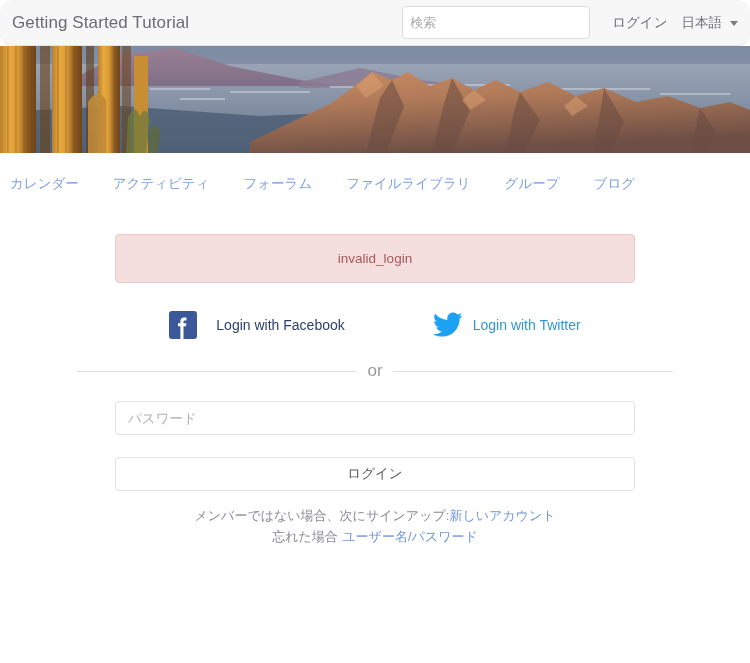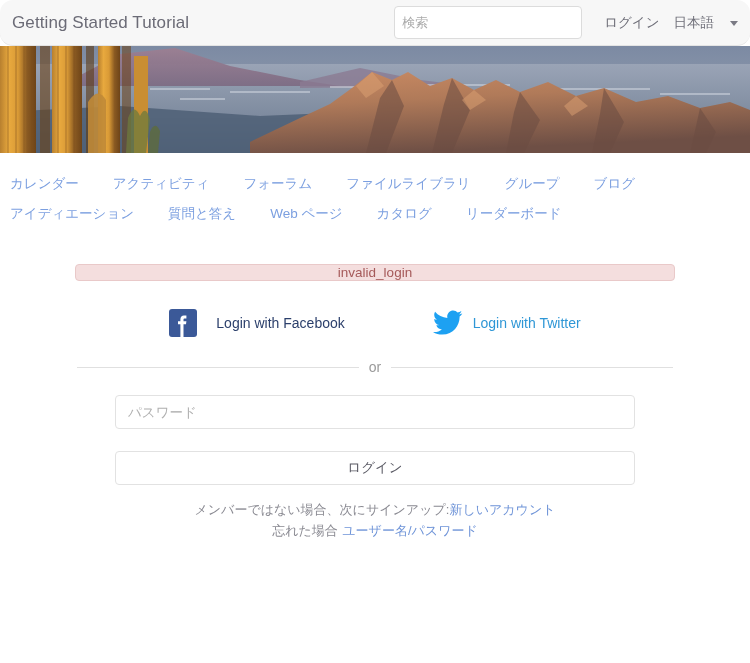--- a/index.html
+++ b/index.html
@@ -53,21 +53,21 @@
   }
   .header-link {
     font-size: 13.5px;
     color: #6f6f79;
     text-decoration: none;
     cursor: pointer;
   }
   #lang-selector {
     display: inline-flex;
     align-items: center;
-    gap: 16px;
+    gap: 8px;
     cursor: pointer;
   }
   .caret-down {
     width: 0; height: 0;
     border-left: 4px solid transparent;
     border-right: 4px solid transparent;
     border-top: 5px solid #7a7a84;
     display: inline-block;
     margin-top: 2px;
   }
@@ -102,29 +102,29 @@
     margin-right: 16px;
   }
   .nav-link:last-child { margin-right: 0; }
 
   
   #main {
     padding: 18px 0 0 0;
   }
 
   #alert-invalid-login {
-    width: 600px;
+    width: 520px;
     margin: 11px auto 0 auto;
     background: #f4dede;
     border: 1px solid #e9c9c9;
     border-radius: 4px;
     color: #a55959;
     font-size: 13.5px;
     text-align: center;
-    padding: 0 10px;
+    padding: 16px 10px;
   }
 
   
   #social-row {
     display: flex;
     justify-content: center;
     align-items: center;
     margin-top: 28px;
     gap: 88px;
   }
@@ -161,21 +161,21 @@
     width: 596px;
     margin: 22px auto 0 auto;
     gap: 10px;
   }
   .or-line {
     flex: 1 1 auto;
     height: 1px;
     background: #e0e0e0;
   }
   #or-label {
-    font-size: 14px;
+    font-size: 17px;
     color: #9a9a9a;
   }
 
   
   #login-form {
     width: 520px;
     margin: 20px auto 0 auto;
   }
   .form-field {
     display: block;
@@ -337,27 +337,20 @@
 
 <nav id="nav">
   <div class="nav-row">
     <a class="nav-link">カレンダー</a>
     <a class="nav-link">アクティビティ</a>
     <a class="nav-link">フォーラム</a>
     <a class="nav-link">ファイルライブラリ</a>
     <a class="nav-link">グループ</a>
     <a class="nav-link">ブログ</a>
   </div>
-  <div class="nav-row">
-    <a class="nav-link">アイディエーション</a>
-    <a class="nav-link">質問と答え</a>
-    <a class="nav-link">Web ページ</a>
-    <a class="nav-link">カタログ</a>
-    <a class="nav-link">リーダーボード</a>
-  </div>
 </nav>
 
 <main id="main">
 
   <div id="alert-invalid-login">invalid_login</div>
 
   <div id="social-row">
     <a class="social-btn">
       <span id="facebook-icon">
         <svg width="28" height="28" viewBox="0 0 28 28" aria-hidden="true">

